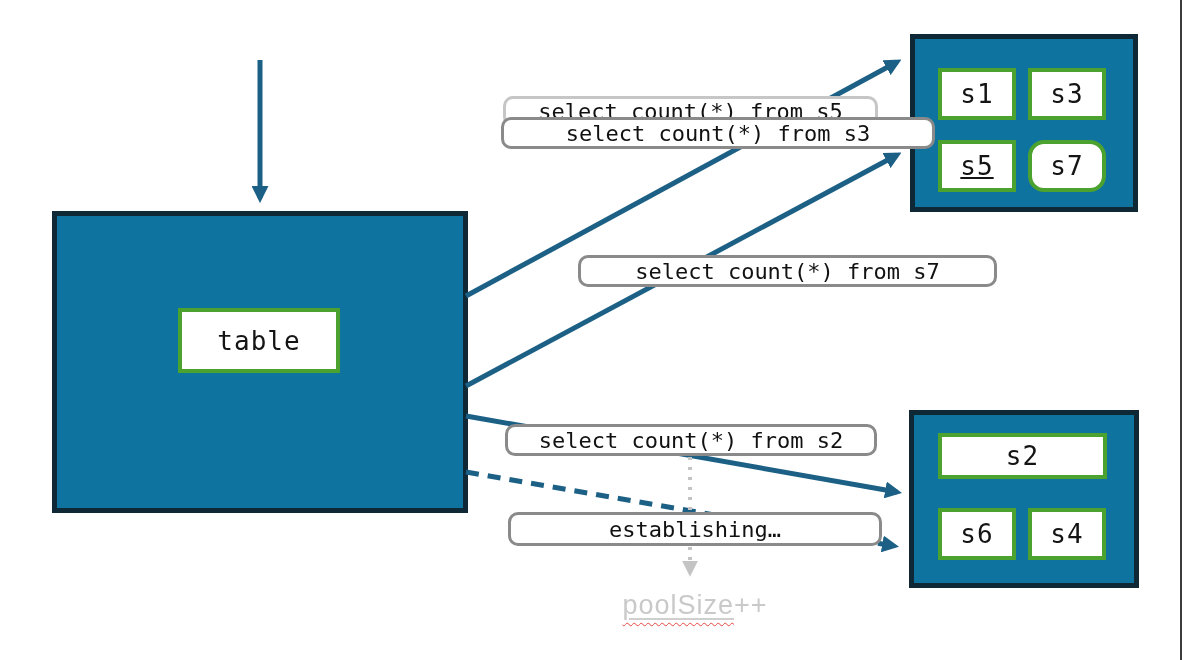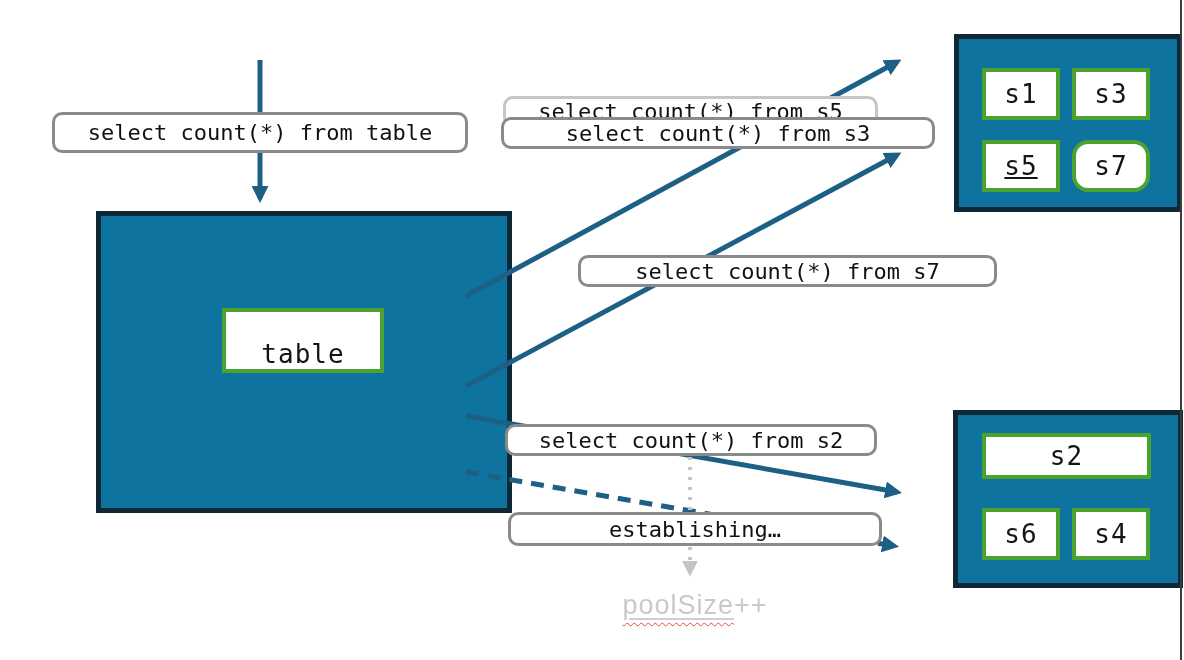--- a/index.html
+++ b/index.html
@@ -2,21 +2,21 @@
 <html><head>
 <meta charset="utf-8">
 <style>
   html,body{margin:0;padding:0;background:#fff;}
   .canvas{
     position:relative;width:1184px;height:660px;background:#ffffff;
     font-family:"DejaVu Sans Mono", monospace;overflow:hidden;
   }
   .box{
     position:absolute;background:#0f73a0;border:5px solid #0e2836;
-    box-sizing:border-box;z-index:1;margin-left:44px;
+    box-sizing:border-box;z-index:1;
   }
   .node{
     position:absolute;background:#ffffff;border:4px solid #4ba22e;
     box-sizing:border-box;display:flex;align-items:center;justify-content:center;
     font-size:26px;color:#141414;letter-spacing:1px;
   }
   svg.arrows{position:absolute;left:0;top:0;z-index:2;}
   .pill{
     position:absolute;background:#ffffff;border:3px solid #8a8a8a;border-radius:10px;
     box-sizing:border-box;display:flex;align-items:center;justify-content:center;
@@ -41,21 +41,21 @@
     position:absolute;left:1180px;top:0;width:2px;height:660px;
     background:#3c3c3c;z-index:4;
   }
 </style>
 </head>
 <body>
 
 <div class="canvas">
 
   <div class="box" style="left:52px;top:211px;width:416px;height:302px;">
-    <div class="node" style="left:121px;top:92px;width:162px;height:65px;align-items:flex-end;">
+    <div class="node" style="left:121px;top:92px;width:162px;height:65px;">
       <span>table</span>
     </div>
   </div>
 
   <div class="box" style="left:910px;top:34px;width:228px;height:178px;">
     <div class="node" style="left:23px;top:29px;width:78px;height:52px;">
       <span>s1</span>
     </div>
     <div class="node" style="left:113px;top:29px;width:78px;height:52px;">
       <span>s3</span>
@@ -90,23 +90,20 @@
       </marker>
     </defs>
     <line x1="260" y1="60" x2="260" y2="198" stroke="#1d6086" stroke-width="5" marker-end="url(#mTeal)"></line>
     <line x1="466" y1="296" x2="897" y2="62" stroke="#1d6086" stroke-width="5" marker-end="url(#mTeal)"></line>
     <line x1="466" y1="386" x2="897" y2="155" stroke="#1d6086" stroke-width="5" marker-end="url(#mTeal)"></line>
     <line x1="466" y1="416" x2="897" y2="492" stroke="#1d6086" stroke-width="5" marker-end="url(#mTeal)"></line>
     <line x1="466" y1="472" x2="894" y2="546" stroke="#1d6086" stroke-width="5" stroke-dasharray="13 9" marker-end="url(#mTeal)"></line>
     <line x1="690" y1="457" x2="690" y2="572" stroke="#c4c4c4" stroke-width="4" stroke-dasharray="3 7" marker-end="url(#mGray)"></line>
   </svg>
 
-  <div class="pill tall" style="left:52px;top:112px;width:416px;height:41px;">
-    <span>select count(*) from table</span>
-  </div>
 
   <div class="pill faded" style="left:503px;top:96px;width:375px;height:31px;">
     <span>select count(*) from s5</span>
   </div>
 
   <div class="pill" style="left:501px;top:117px;width:434px;height:32px;">
     <span>select count(*) from s3</span>
   </div>
 
   <div class="pill" style="left:578px;top:255px;width:419px;height:32px;">

